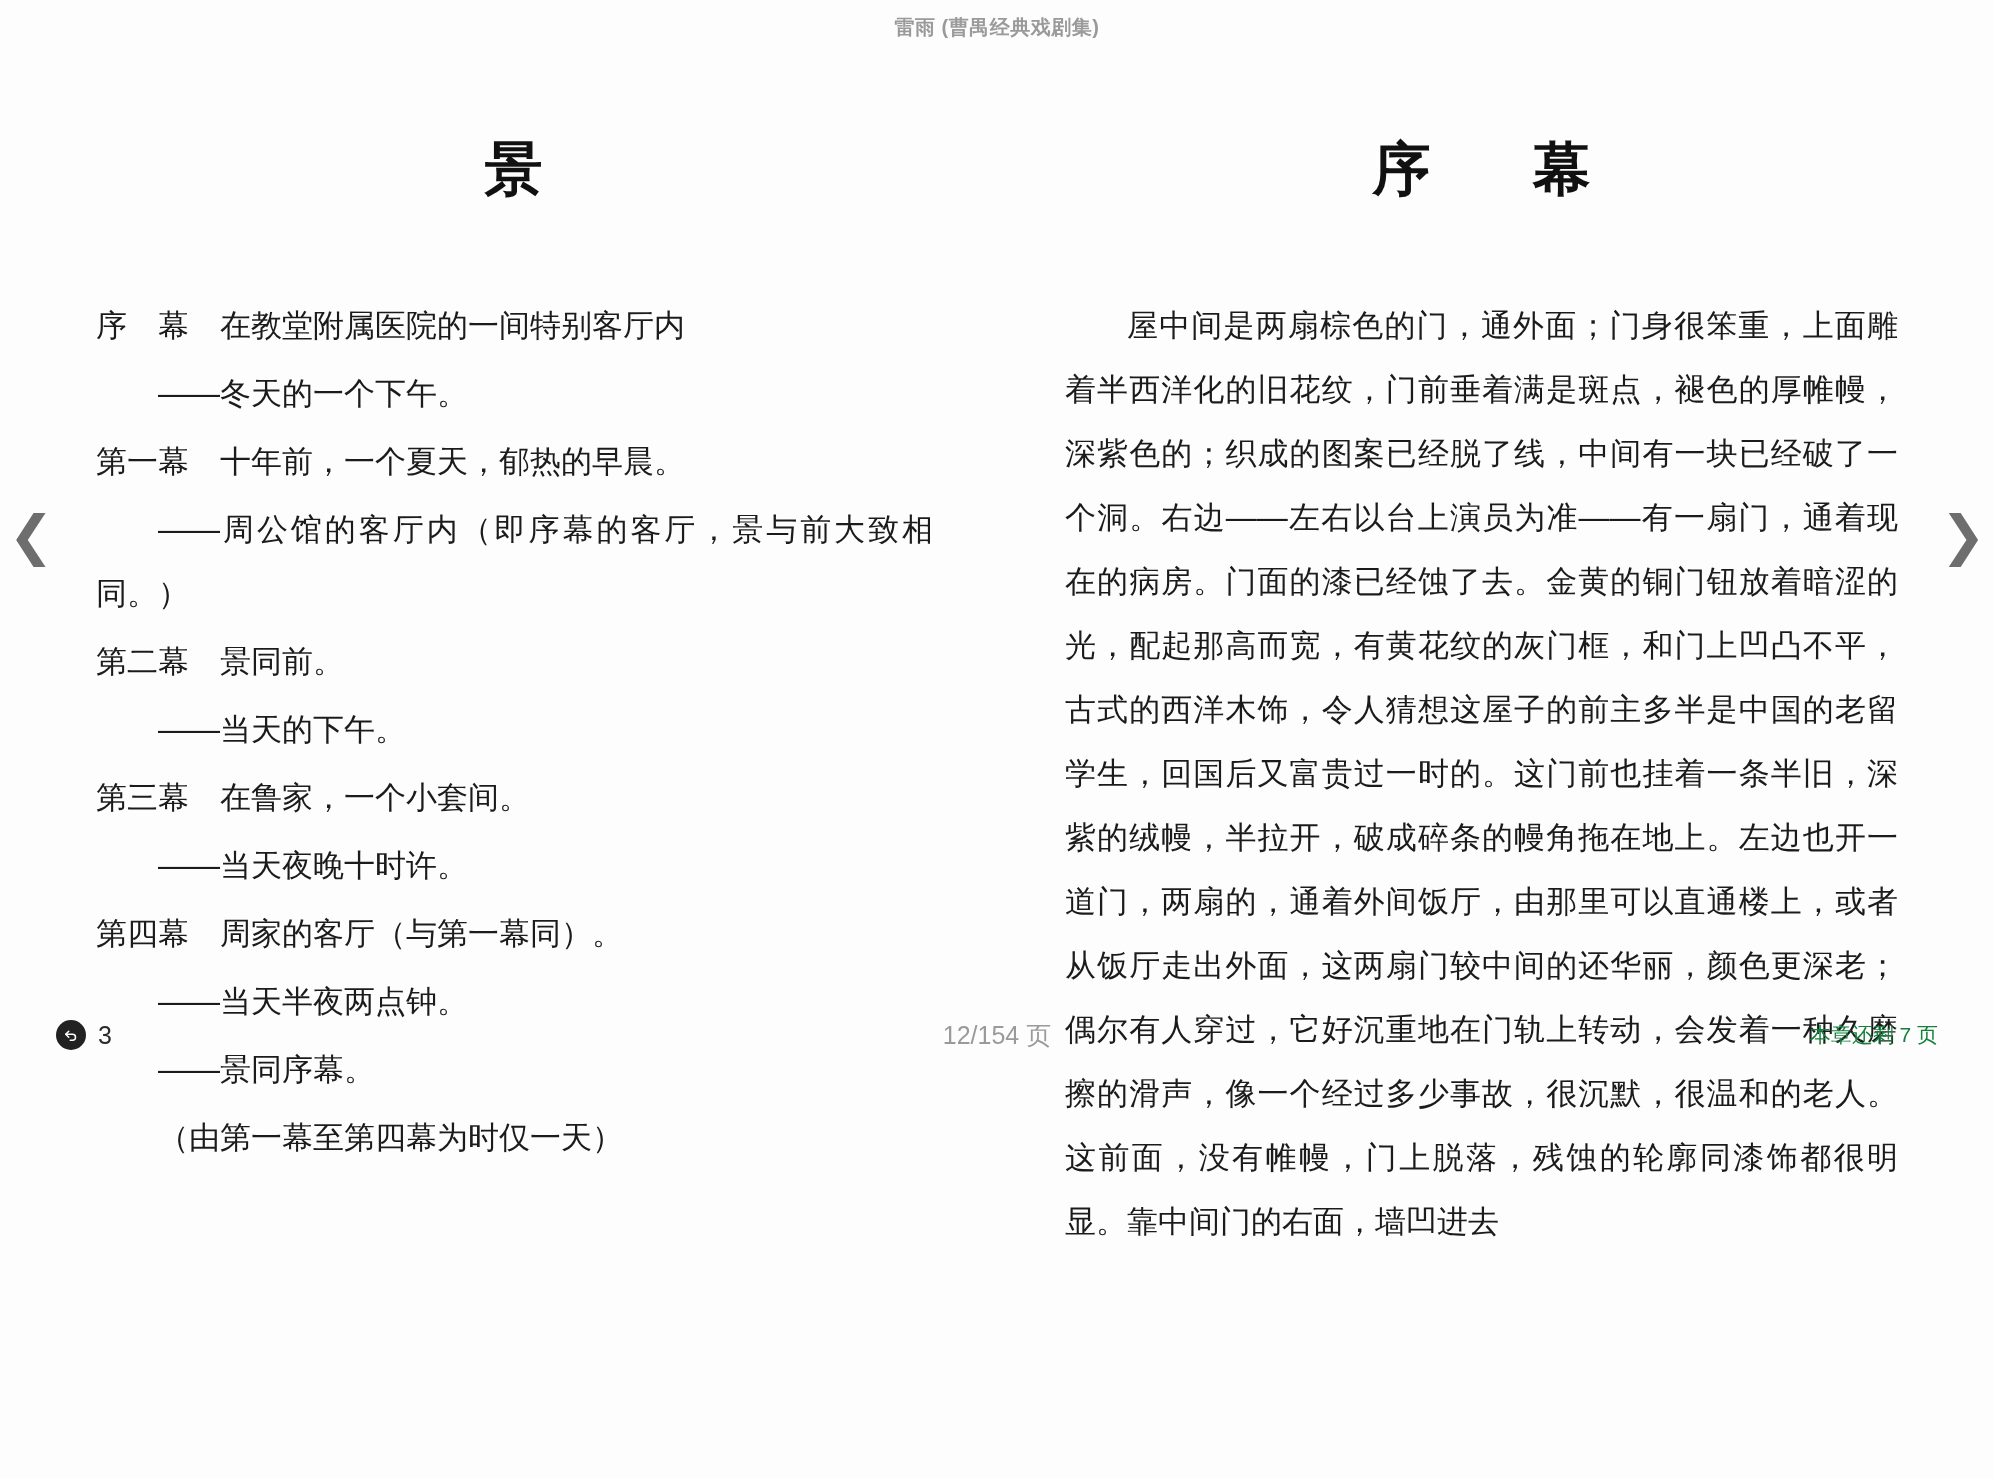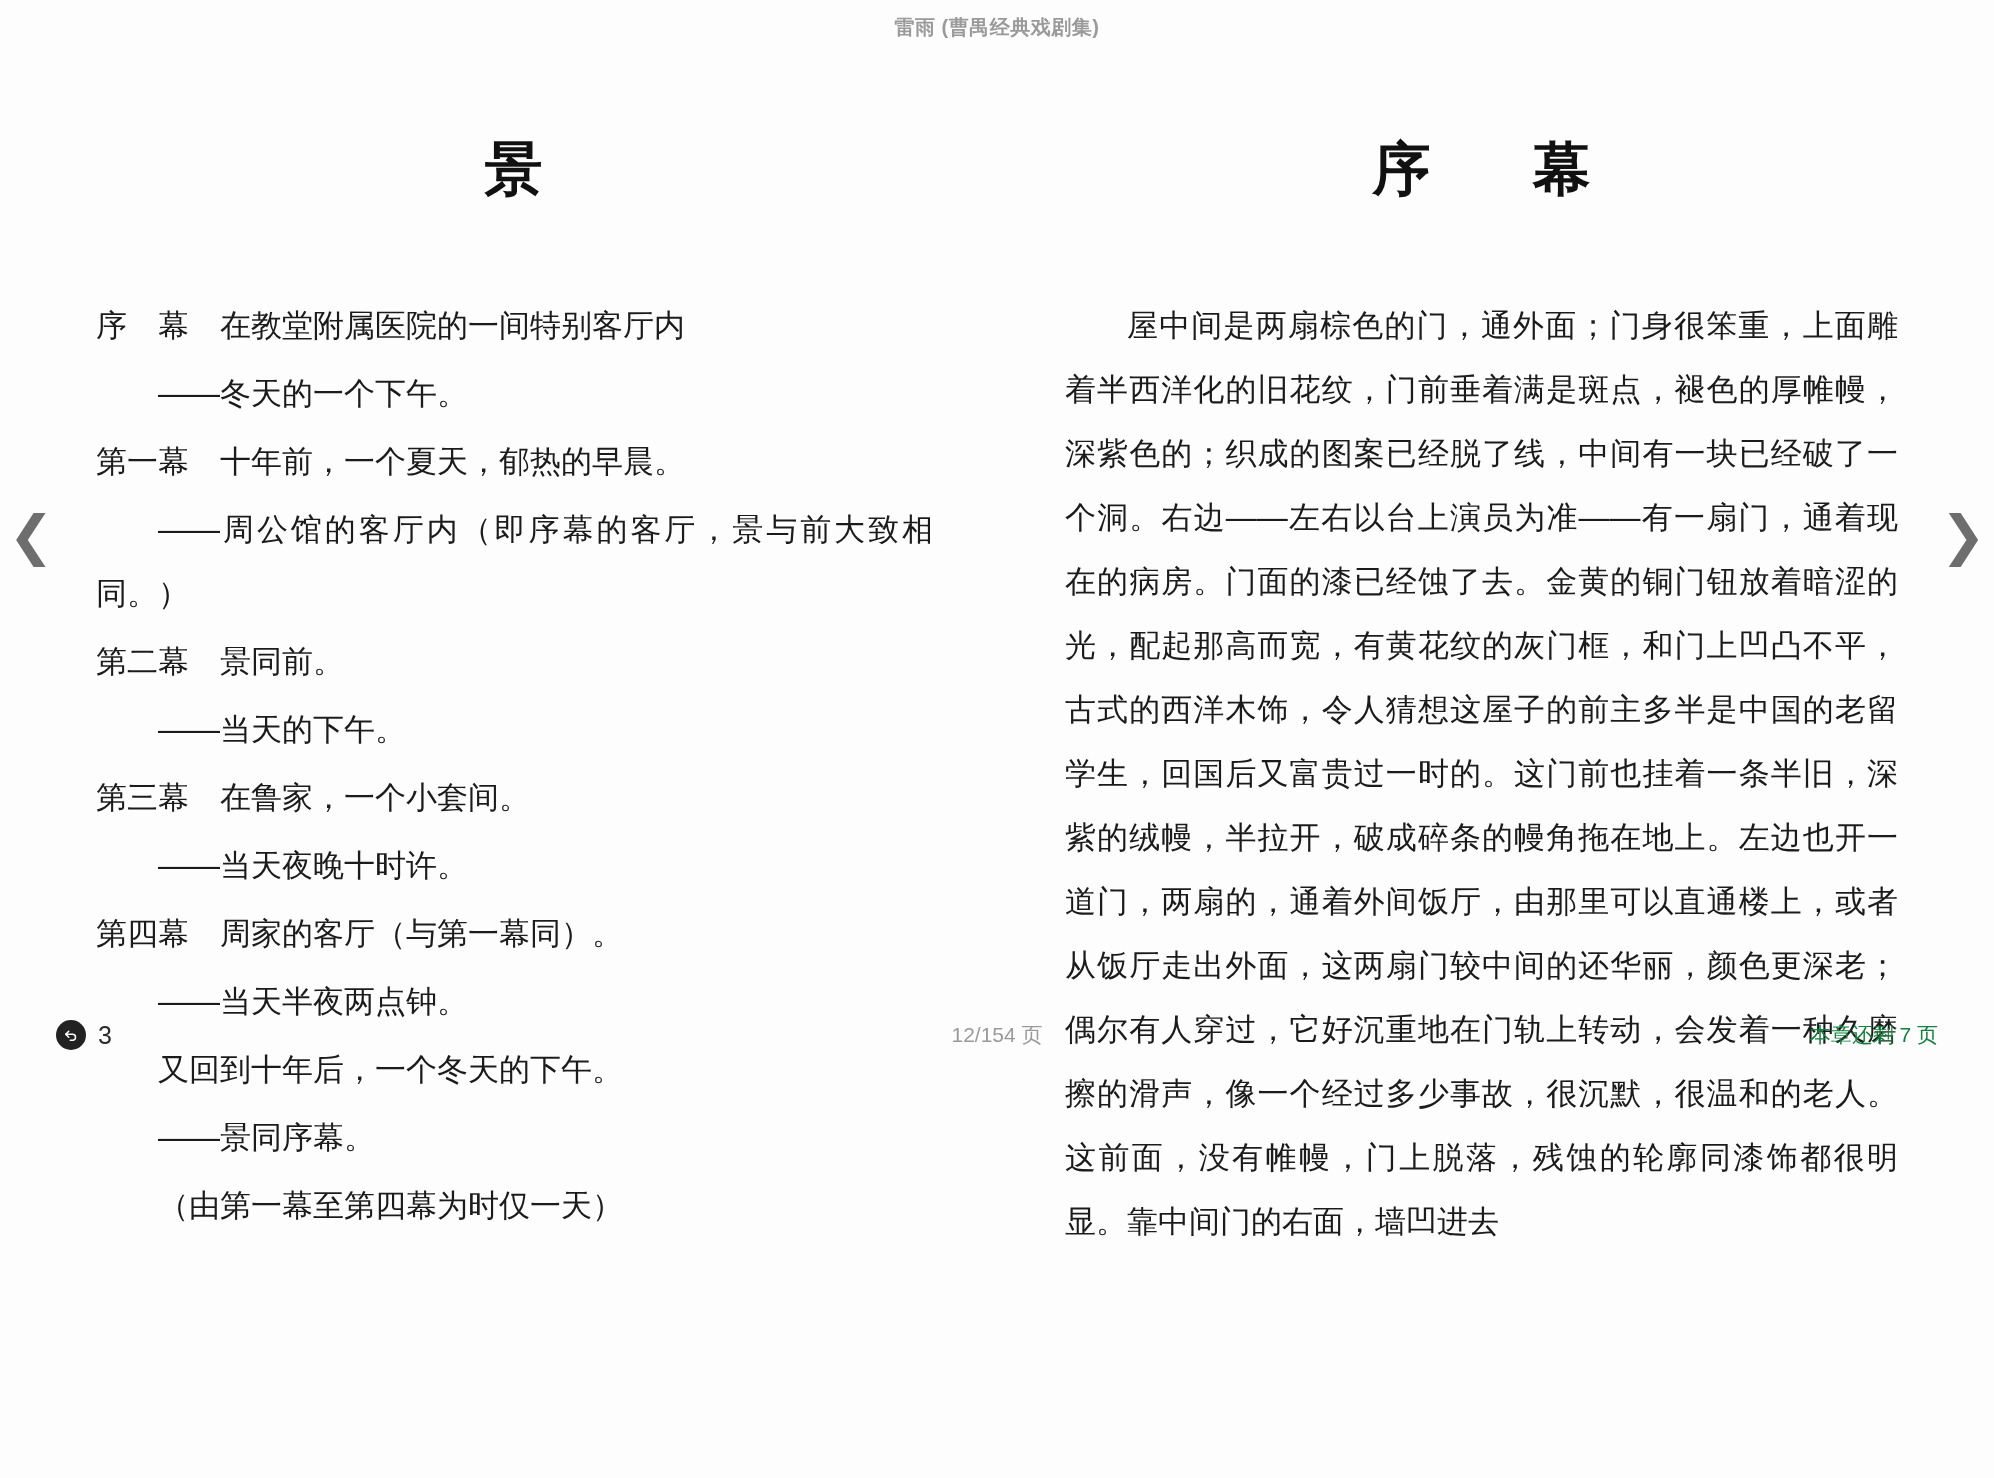--- a/index.html
+++ b/index.html
@@ -120,21 +120,21 @@
   }
   .back-badge svg { display: block; }
   .back-count {
     font-size: 25px;
     color: #2b2b2b;
   }
   .footer-center {
     position: absolute;
     left: 0; right: 0;
     text-align: center;
-    font-size: 21px;
+    font-size: 25px;
     color: #9a9a9a;
     pointer-events: none;
   }
   .footer-center span { pointer-events: auto; }
   .footer-right {
     margin-left: auto;
     font-size: 21px;
     color: #15803d;
   }
 </style>
@@ -158,21 +158,20 @@
         <p class="p-flat">序　幕　在教堂附属医院的一间特别客厅内</p>
         <p class="p-indent2">——冬天的一个下午。</p>
         <p class="p-flat">第一幕　十年前，一个夏天，郁热的早晨。</p>
         <p class="p-indent2">——周公馆的客厅内（即序幕的客厅，景与前大致相同。）</p>
         <p class="p-flat">第二幕　景同前。</p>
         <p class="p-indent2">——当天的下午。</p>
         <p class="p-flat">第三幕　在鲁家，一个小套间。</p>
         <p class="p-indent2">——当天夜晚十时许。</p>
         <p class="p-flat">第四幕　周家的客厅（与第一幕同）。</p>
         <p class="p-indent2">——当天半夜两点钟。</p>
-        <p class="p-indent2">又回到十年后，一个冬天的下午。</p>
         <p class="p-indent2">——景同序幕。</p>
         <p class="p-indent2">（由第一幕至第四幕为时仅一天）</p>
       </div>
     </div>
 
     <div class="page page-right right-col">
       <div class="chapter-title spaced">序　幕</div>
       <div class="body-text">
         <p class="p-para">屋中间是两扇棕色的门，通外面；门身很笨重，上面雕着半西洋化的旧花纹，门前垂着满是斑点，褪色的厚帷幔，深紫色的；织成的图案已经脱了线，中间有一块已经破了一个洞。右边——左右以台上演员为准——有一扇门，通着现在的病房。门面的漆已经蚀了去。金黄的铜门钮放着暗涩的光，配起那高而宽，有黄花纹的灰门框，和门上凹凸不平，古式的西洋木饰，令人猜想这屋子的前主多半是中国的老留学生，回国后又富贵过一时的。这门前也挂着一条半旧，深紫的绒幔，半拉开，破成碎条的幔角拖在地上。左边也开一道门，两扇的，通着外间饭厅，由那里可以直通楼上，或者从饭厅走出外面，这两扇门较中间的还华丽，颜色更深老；偶尔有人穿过，它好沉重地在门轨上转动，会发着一种久磨擦的滑声，像一个经过多少事故，很沉默，很温和的老人。这前面，没有帷幔，门上脱落，残蚀的轮廓同漆饰都很明显。靠中间门的右面，墙凹进去</p>
       </div>

